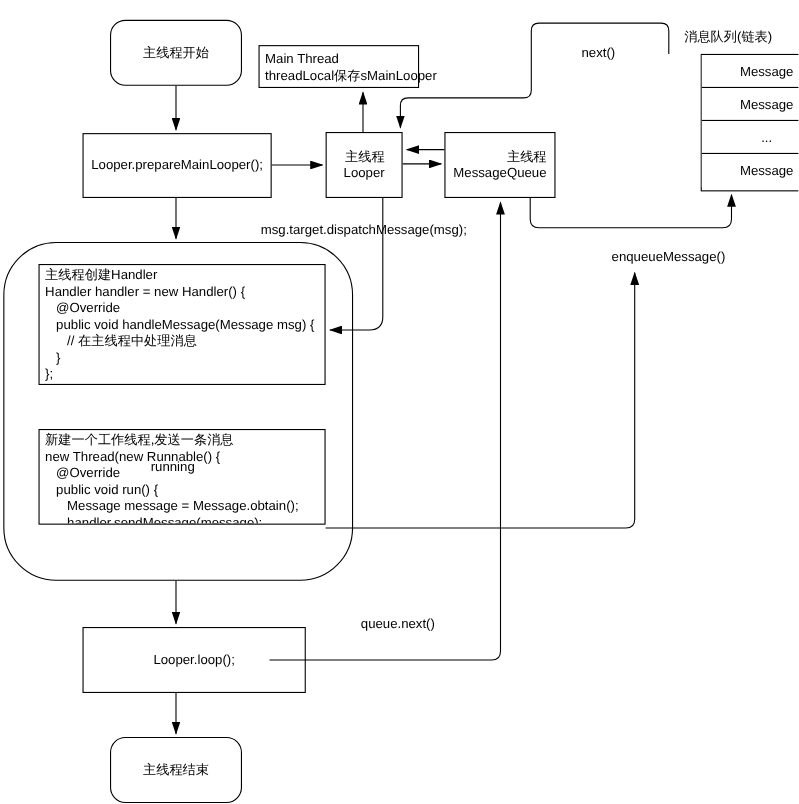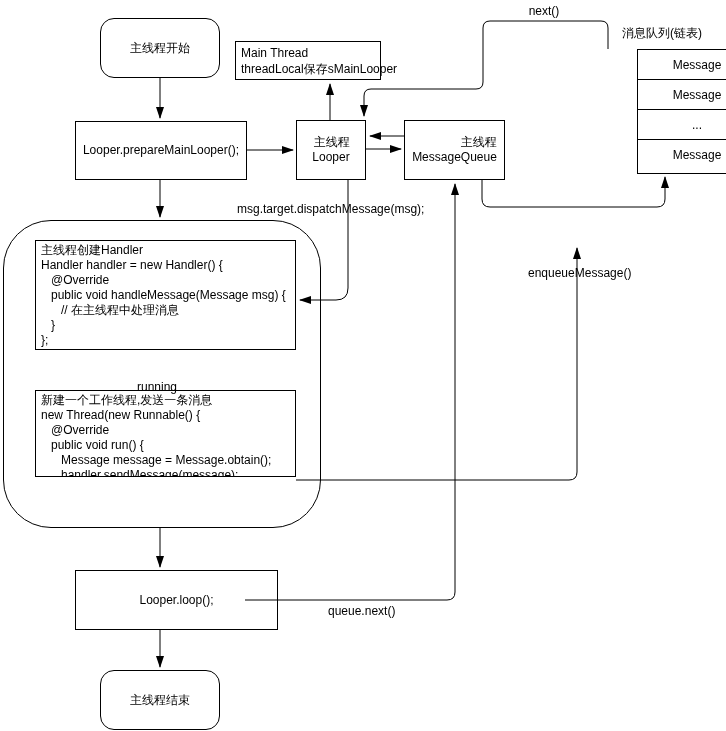--- a/index.html
+++ b/index.html
@@ -24,21 +24,21 @@
     position:absolute;box-sizing:border-box;border:1px solid #000;
     border-radius:48px;background:#fff;
   }
   .stack{position:absolute;box-sizing:border-box;border:1px solid #000;background:#fff;}
   .stack .row{
     box-sizing:border-box;height:30px;display:flex;align-items:center;justify-content:center;
     border-bottom:1px solid #000;background:#fff;
   }
   .stack .row:last-child{border-bottom:none;}
   .edge-label{position:absolute;line-height:14px;background:transparent;}
-  .center{text-align:center;}
+  .center{text-align:center;margin-top:37px;}
   svg.edges{position:absolute;left:0;top:0;z-index:5;pointer-events:none;}
   .lbl-layer{position:absolute;left:0;top:0;width:100%;height:100%;z-index:6;pointer-events:none;}
 </style>
 </head>
 <body>
 
 <div class="canvas">
 
   <div class="bigframe" style="left:3px;top:220px;width:318px;height:308px;"></div>
 
@@ -103,18 +103,18 @@
       <path d="M482,180 L482,199 Q482,207 490,207 L657,207 Q665,207 665,199 L665,177" marker-end="url(#arr)"></path>
       <path d="M160,528 L160,567" marker-end="url(#arr)"></path>
       <path d="M160,630 L160,667" marker-end="url(#arr)"></path>
     </g>
   </svg>
 
   <div class="lbl-layer">
     <div class="edge-label center" style="left:514px;top:4px;width:60px;">next()</div>
     <div class="edge-label" style="left:622px;top:26px;">消息队列(链表)</div>
     <div class="edge-label" style="left:237px;top:202px;text-align:right;">msg.target.dispatchMessage(msg);</div>
-    <div class="edge-label" style="left:528px;top:226px;margin-top:40px;">enqueueMessage()</div>
+    <div class="edge-label" style="left:556px;top:226px;">enqueueMessage()</div>
     <div class="edge-label center" style="left:127px;top:380px;width:60px;">running</div>
-    <div class="edge-label" style="left:328px;top:604px;">queue.next()</div>
+    <div class="edge-label" style="left:328px;top:560px;">queue.next()</div>
   </div>
 
 </div>
 
 </body></html>

